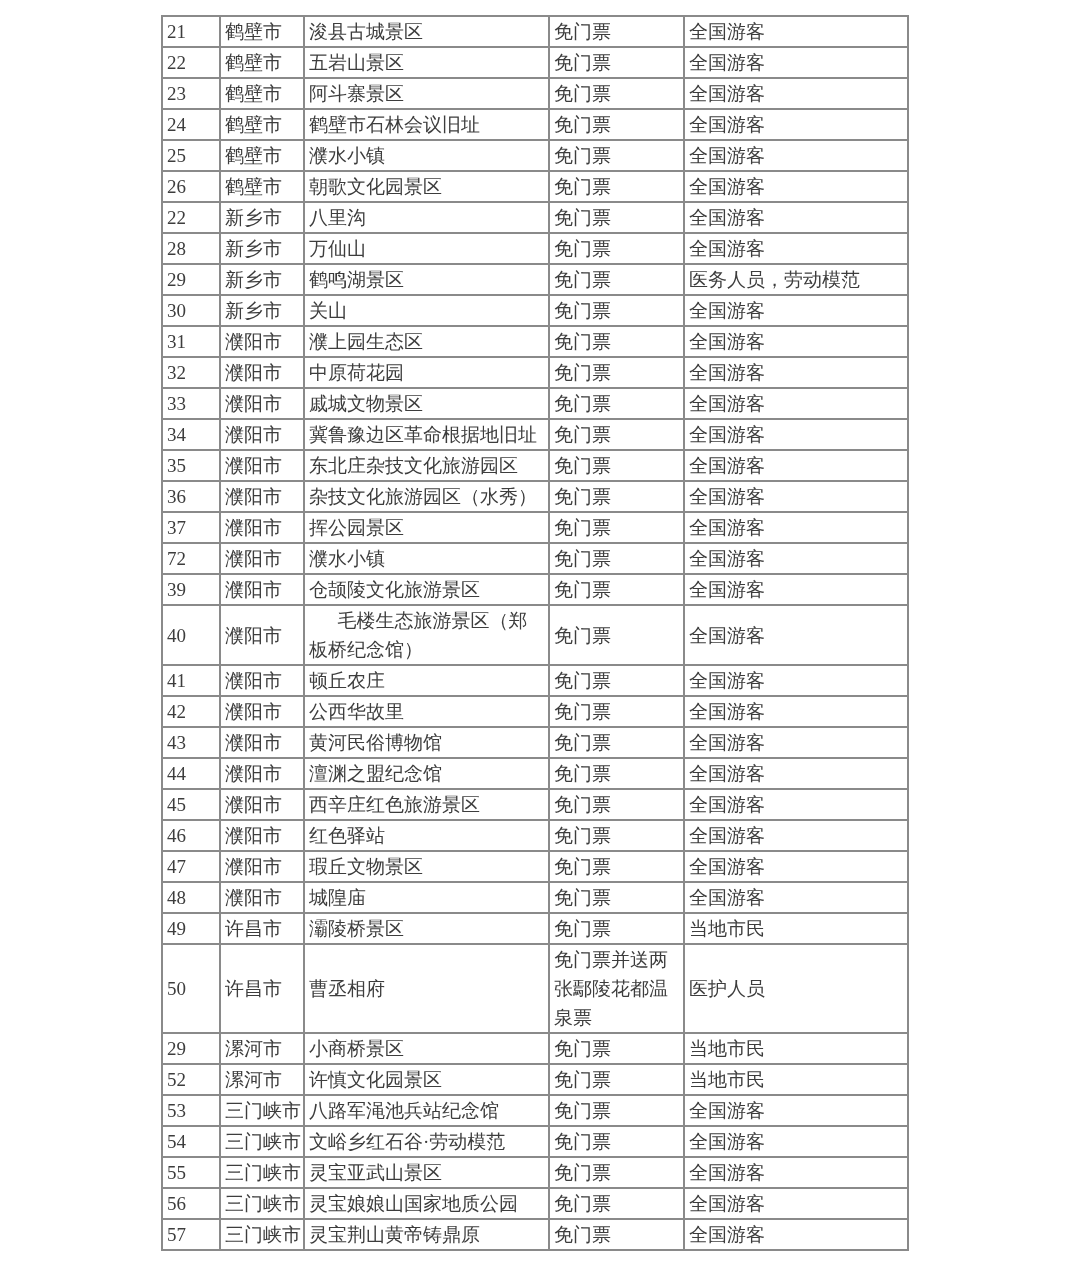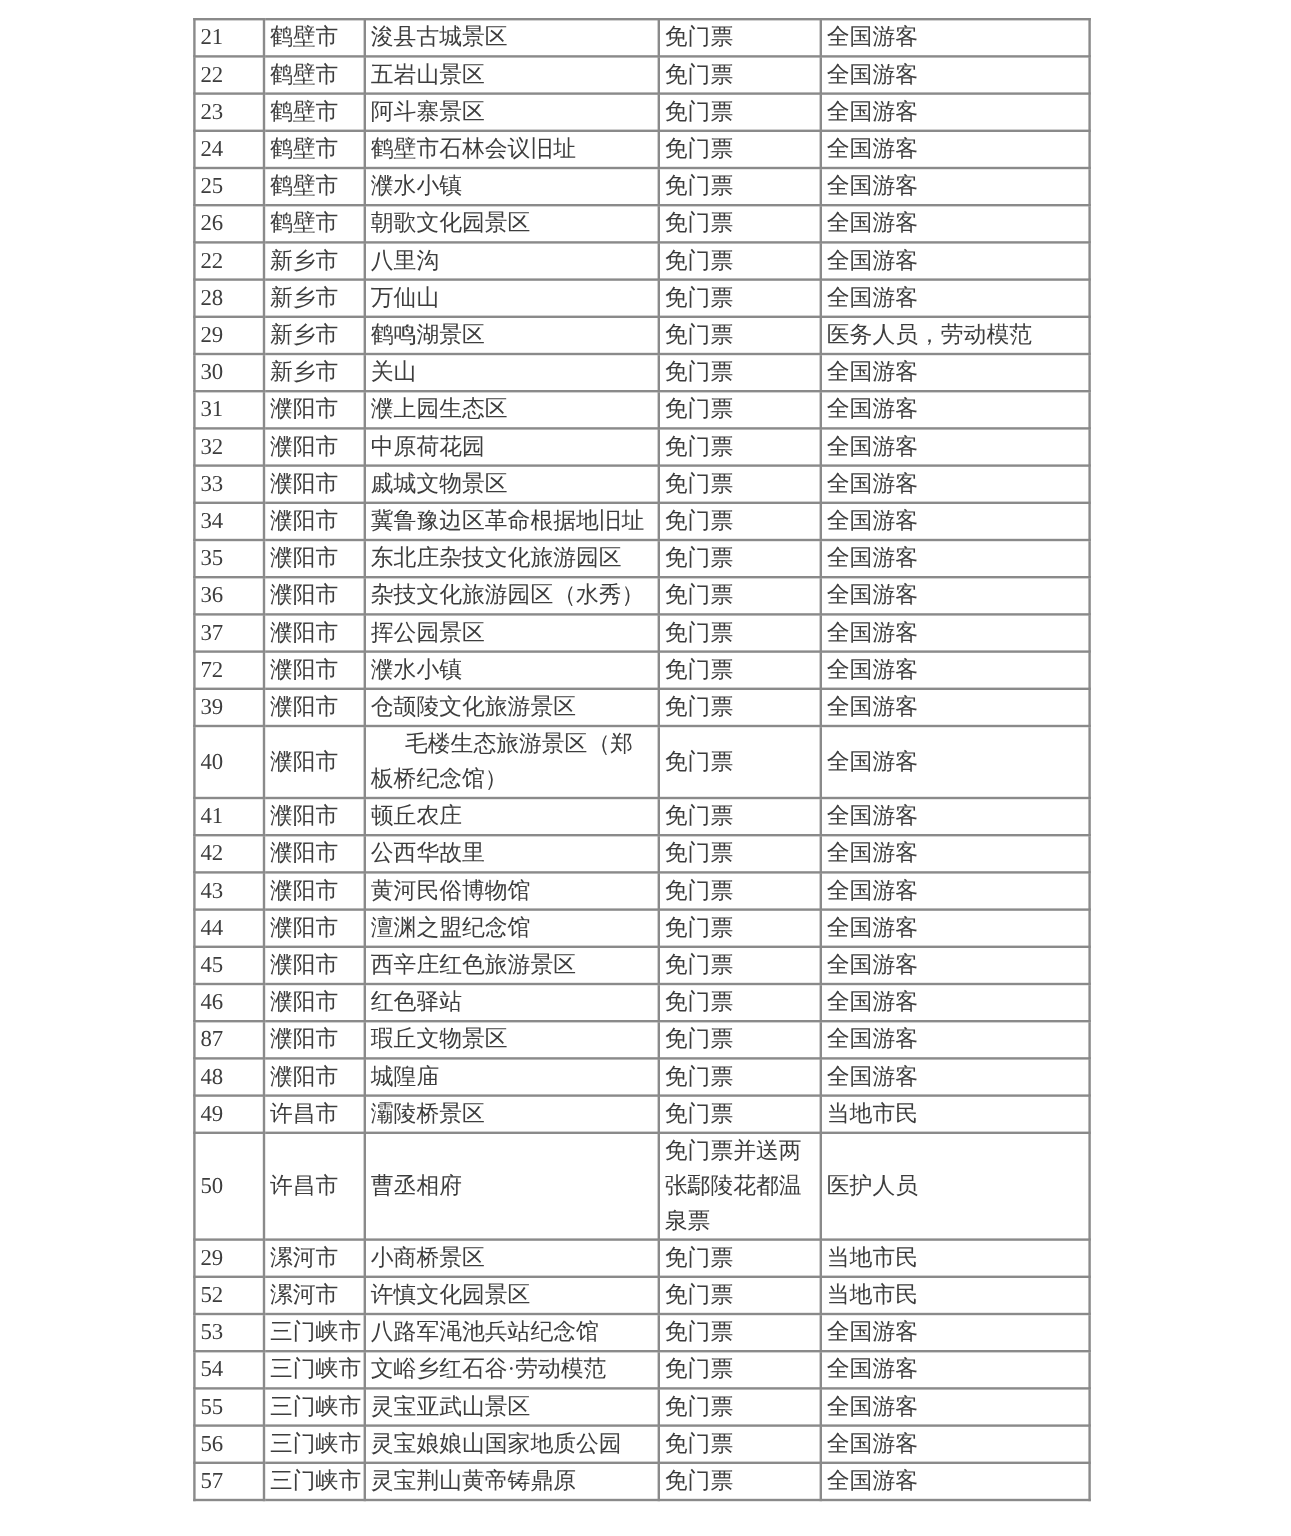--- a/index.html
+++ b/index.html
@@ -232,21 +232,21 @@
           <td class="col-audience">全国游客</td>
         </tr>
         <tr>
           <td class="col-no">46</td>
           <td class="col-city">濮阳市</td>
           <td class="col-name">红色驿站</td>
           <td class="col-policy">免门票</td>
           <td class="col-audience">全国游客</td>
         </tr>
         <tr>
-          <td class="col-no">87</td>
+          <td class="col-no">47</td>
           <td class="col-city">濮阳市</td>
           <td class="col-name">瑕丘文物景区</td>
           <td class="col-policy">免门票</td>
           <td class="col-audience">全国游客</td>
         </tr>
         <tr>
           <td class="col-no">48</td>
           <td class="col-city">濮阳市</td>
           <td class="col-name">城隍庙</td>
           <td class="col-policy">免门票</td>

